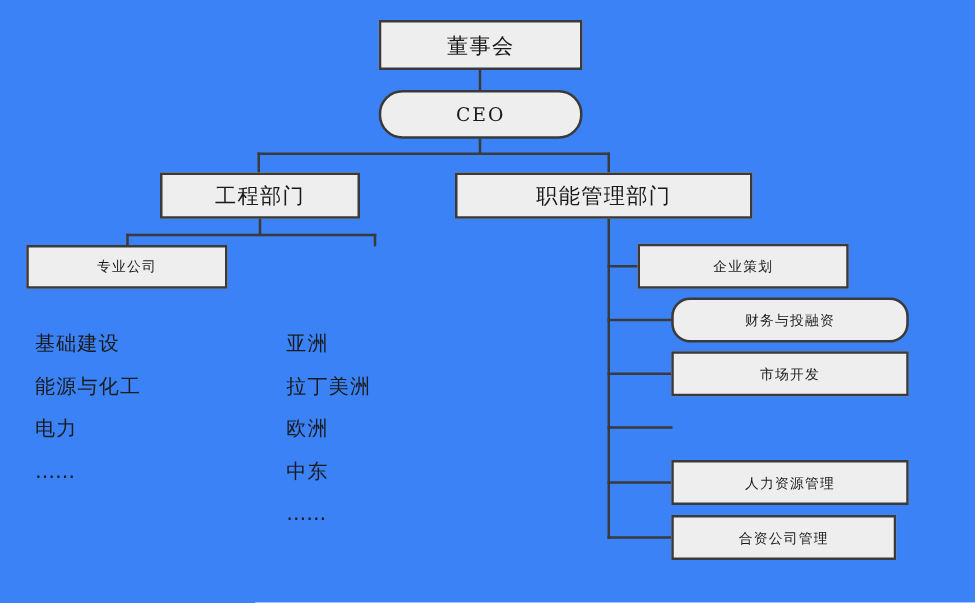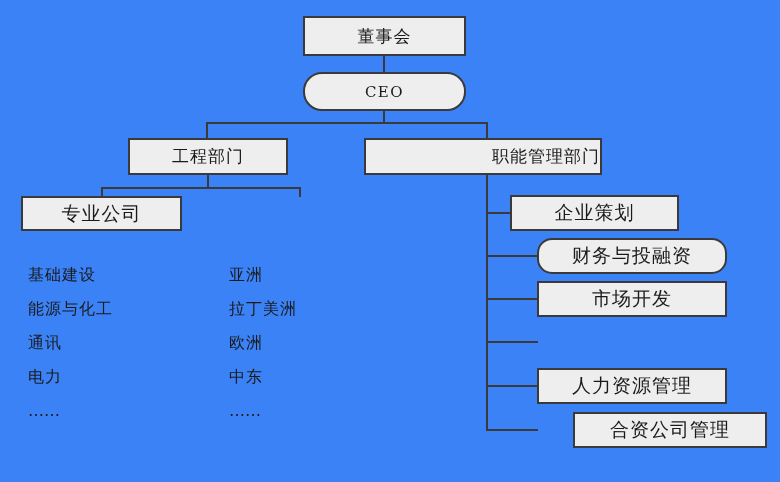--- a/index.html
+++ b/index.html
@@ -34,21 +34,21 @@
     font-family: "DejaVu Sans", "Liberation Sans", sans-serif;
     font-size: 17px;
   }
   .node.latin {
     font-family: "DejaVu Serif", "Liberation Serif", serif;
     font-size: 15px;
     letter-spacing: 1.5px;
     border-radius: 19px;
   }
   .node.small {
-    font-size: 19px;
+    font-size: 11px;
   }
   .line {
     position: absolute;
     background: #3a3a3a;
   }
   .line.v { width: 2px; }
   .line.h { height: 2px; }
   .list {
     position: absolute;
     color: #1a1a1a;
@@ -84,43 +84,40 @@
 
   <div class="line v" style="left:383px; top:111px; height:12px;"></div>
   <div class="line h" style="left:206px; top:122px; width:282px;"></div>
   <div class="line v" style="left:206px; top:122px; height:17px;"></div>
   <div class="line v" style="left:486px; top:122px; height:17px;"></div>
 
   <div class="node cjk" style="left:128px; top:138px; width:160px; height:37px;">
     <span>工程部门</span>
   </div>
 
-  <div class="node cjk" style="left:364px; top:138px; width:238px; height:37px;justify-content:flex-end;">
+  <div class="node cjk" style="left:364px; top:138px; width:238px; height:37px;">
     <span>职能管理部门</span>
   </div>
 
   <div class="line v" style="left:207px; top:175px; height:13px;"></div>
   <div class="line h" style="left:101px; top:187px; width:200px;"></div>
   <div class="line v" style="left:101px; top:187px; height:10px;"></div>
   <div class="line v" style="left:299px; top:187px; height:10px;"></div>
 
   <div class="node cjk small" style="left:21px; top:196px; width:161px; height:35px;">
     <span>专业公司</span>
   </div>
 
 
   <div class="list" style="left:28px; top:249px;">
     <div class="list-item">
       <span>基础建设</span>
     </div>
     <div class="list-item">
       <span>能源与化工</span>
-    </div>
-    <div class="list-item">
-      <span>通讯</span>
     </div>
     <div class="list-item">
       <span>电力</span>
     </div>
     <div class="list-item">
       <span class="ellipsis">……</span>
     </div>
   </div>
 
   <div class="list" style="left:229px; top:249px;">
@@ -155,17 +152,17 @@
   </div>
   <div class="node cjk small" style="left:537px; top:238px; width:190px; height:36px;border-radius:15px;">
     <span>财务与投融资</span>
   </div>
   <div class="node cjk small" style="left:537px; top:281px; width:190px; height:36px;">
     <span>市场开发</span>
   </div>
   <div class="node cjk small" style="left:537px; top:368px; width:190px; height:36px;">
     <span>人力资源管理</span>
   </div>
-  <div class="node cjk small" style="left:537px; top:412px; width:194px; height:36px;margin-left:36px;">
+  <div class="node cjk small" style="left:537px; top:412px; width:180px; height:36px;">
     <span>合资公司管理</span>
   </div>
 
 </div>
 
 </body></html>

